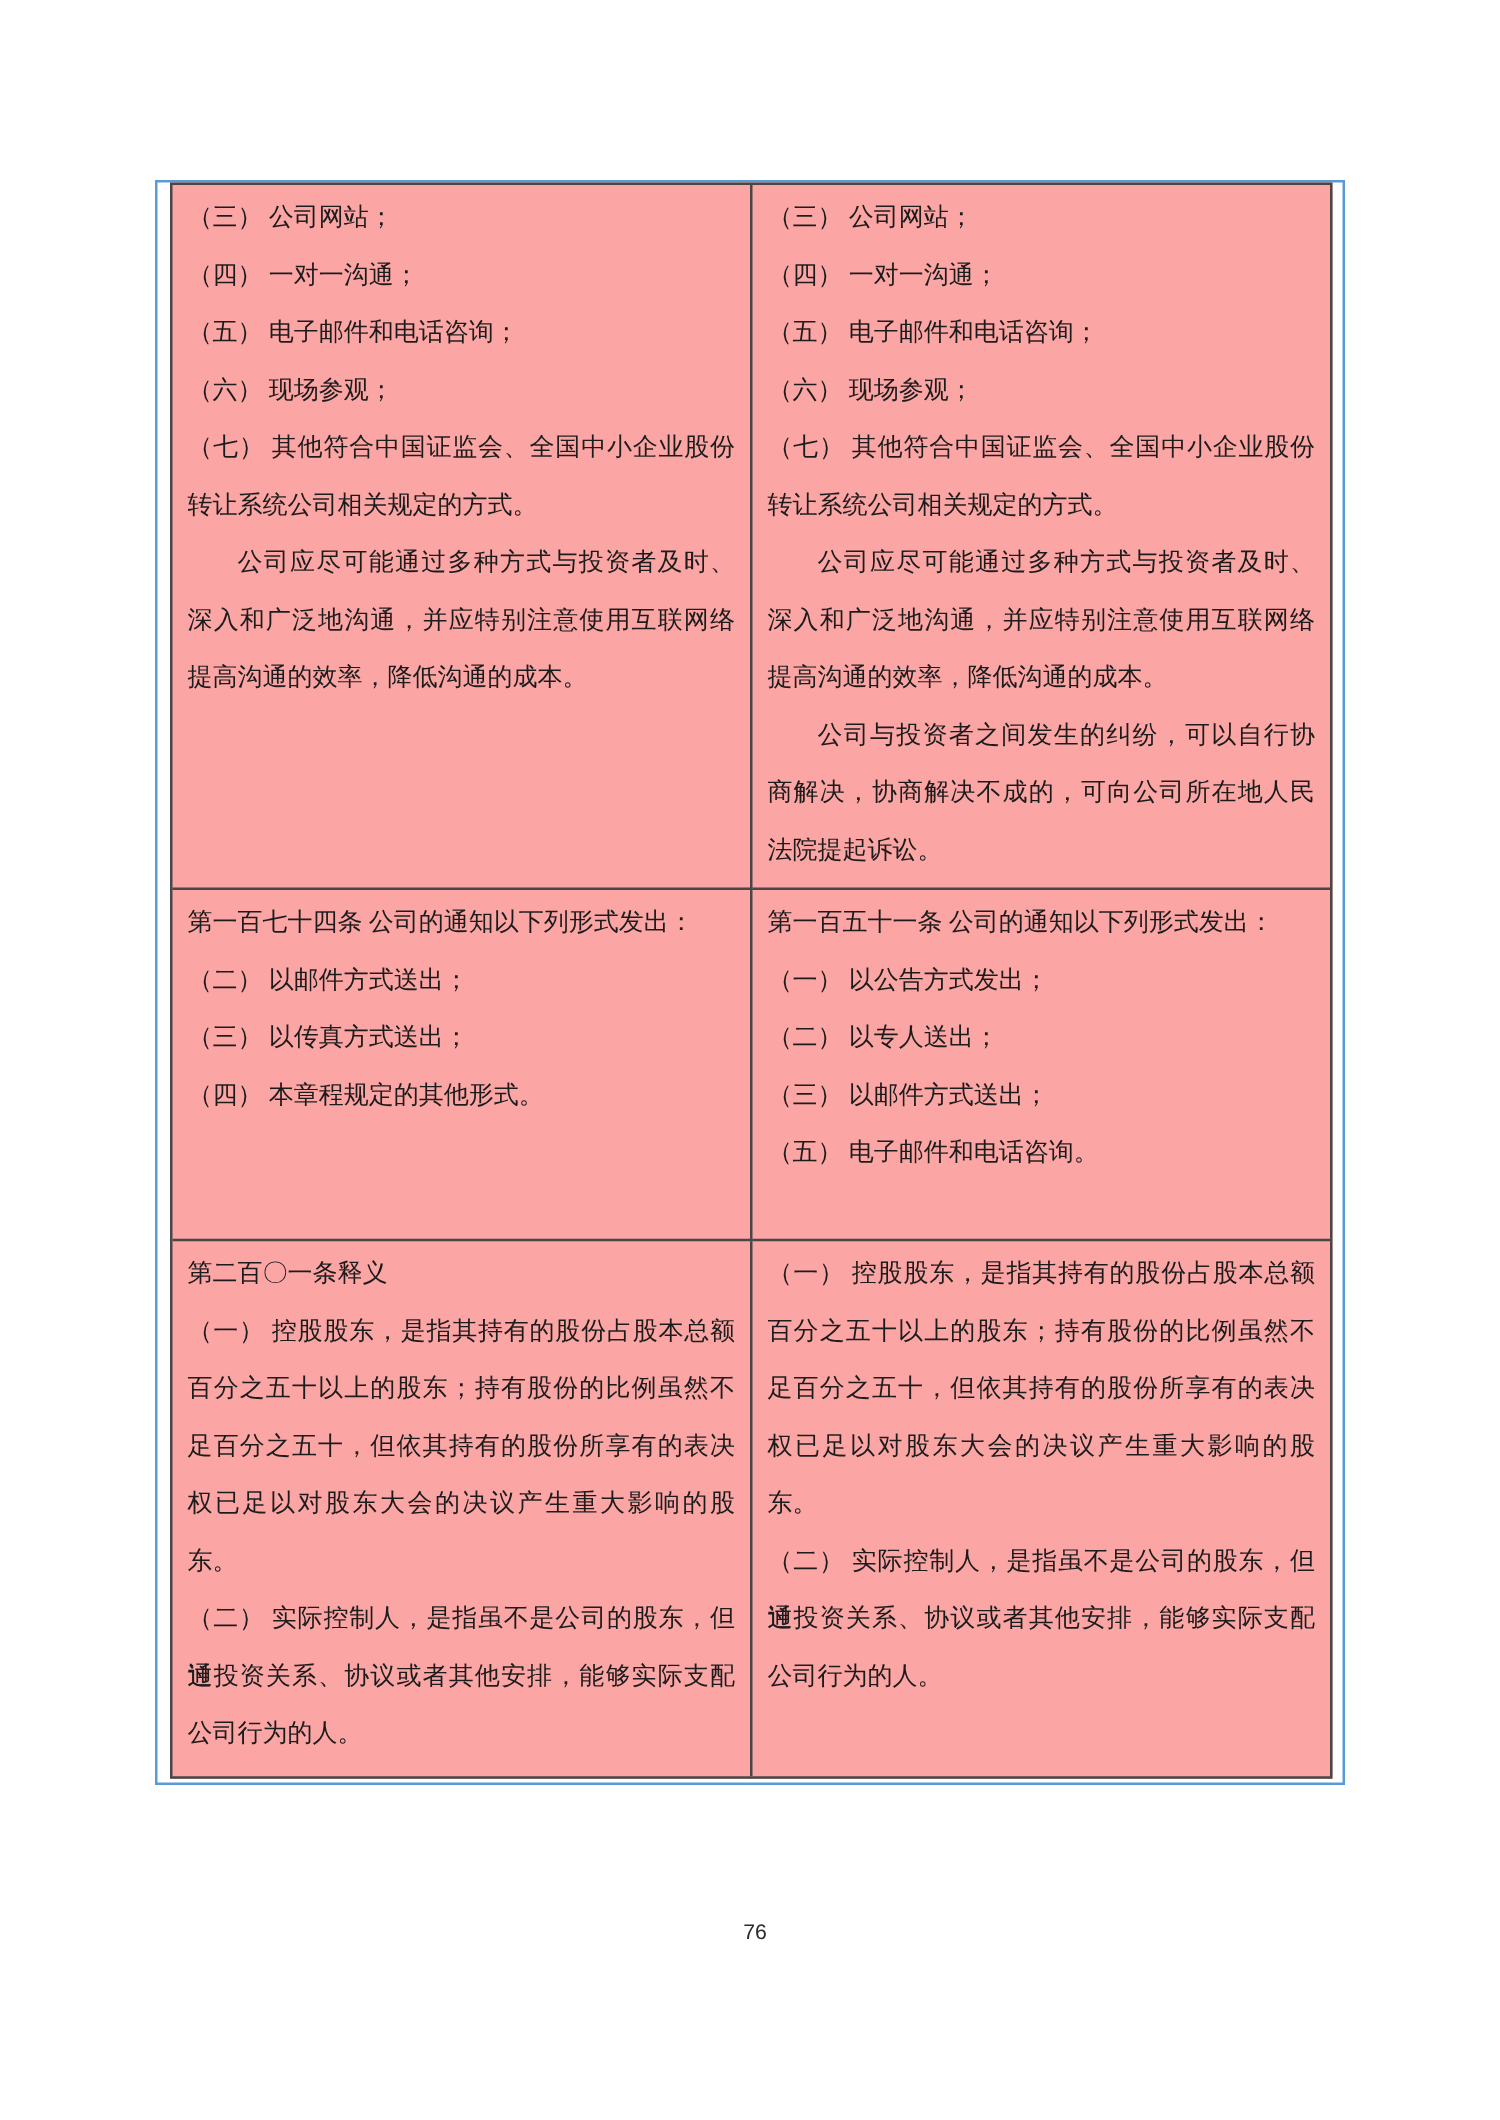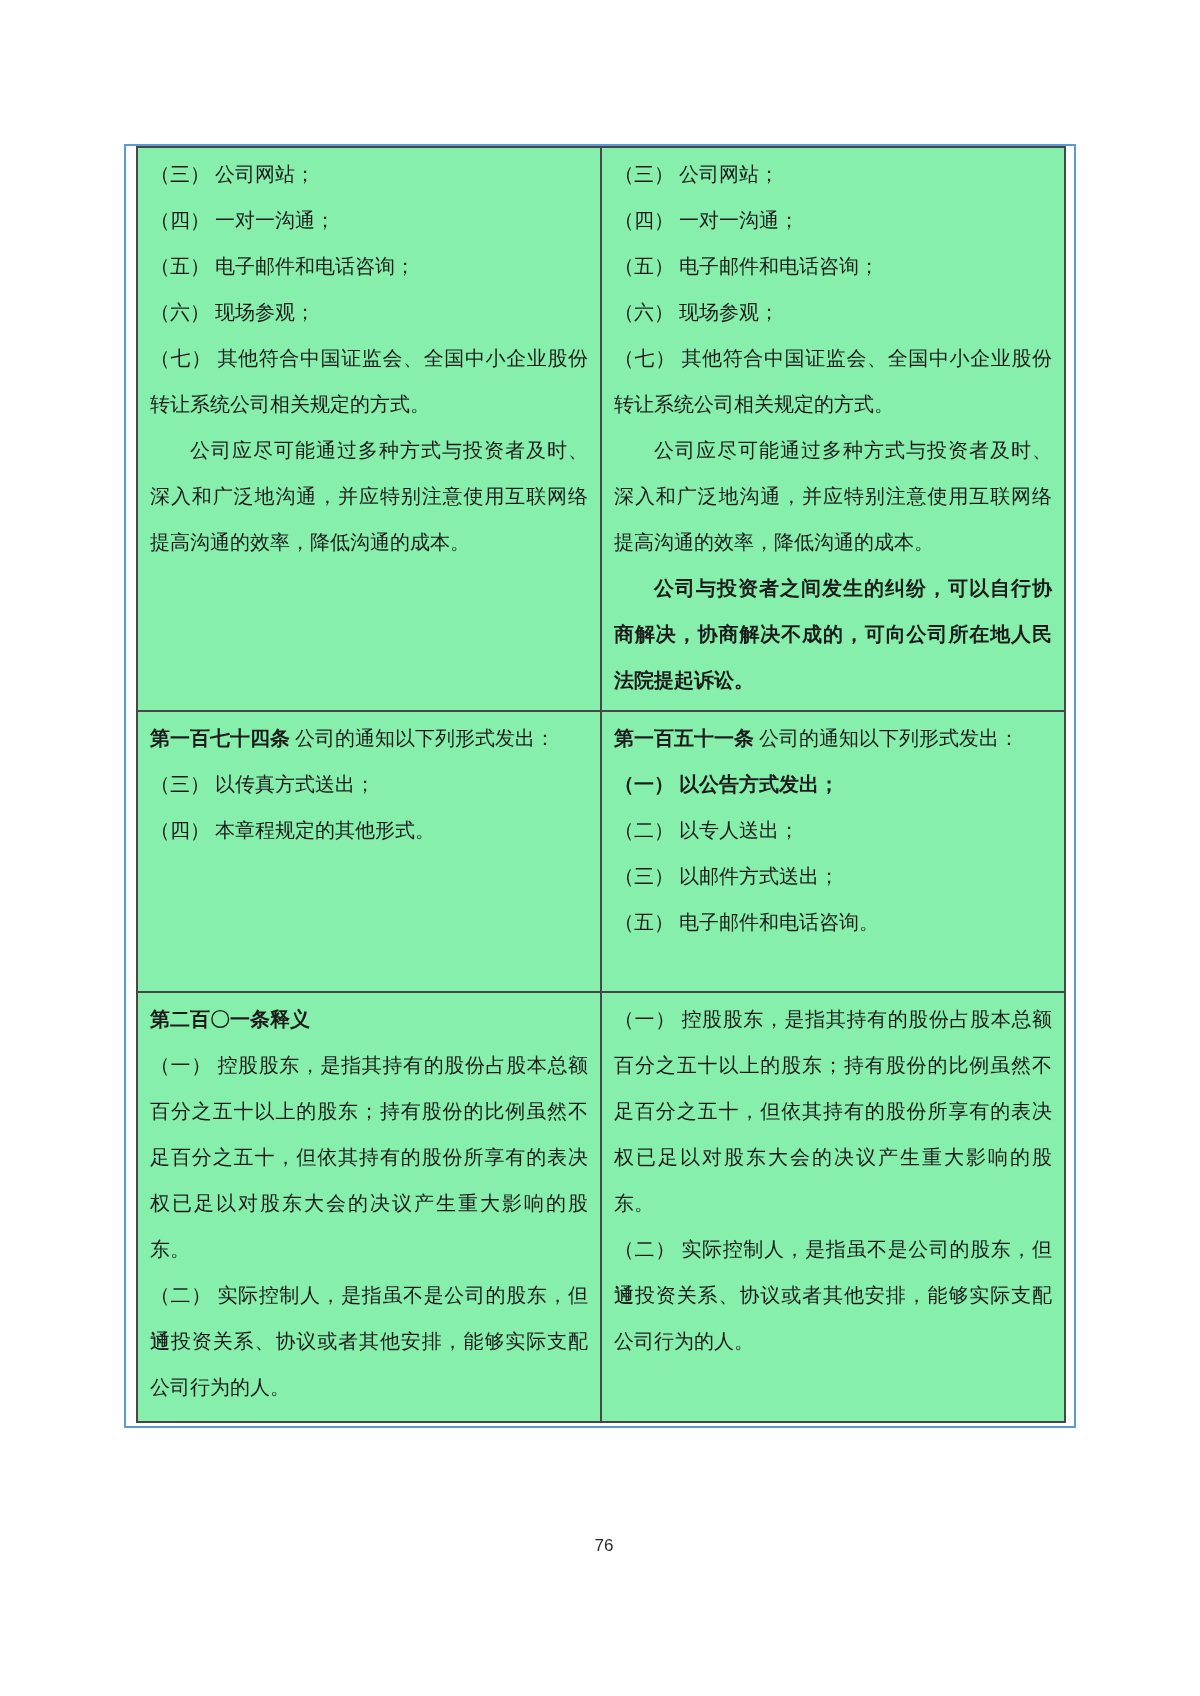--- a/index.html
+++ b/index.html
@@ -24,21 +24,21 @@
     position: absolute;
     left: 10px;
     top: 0px;
     width: 930px;
     height: 1277px;
     border: 2px solid var(--table_border, #474747);
     box-sizing: border-box;
     display: grid;
     grid-template-columns: 464px auto;
     grid-template-rows: 564px 281px auto;
-    background: #86efac;
+    background: #fca5a5;
   }
   .cell {
     box-sizing: border-box;
     padding: 3px 12px 0 12px;
     overflow: hidden;
     font-size: 20px;
   }
   .cell.col-left  { border-right: 2px solid var(--table_border, #474747); }
   .cell.row-top, .cell.row-mid { border-bottom: 2px solid var(--table_border, #474747); }
   .ln {
@@ -46,21 +46,21 @@
     height: 46px;
     white-space: nowrap;
     text-align: left;
   }
   .ln.fill {
     white-space: normal;
     text-align: justify;
     text-align-last: justify;
   }
   .ln.ind { text-indent: 2em; }
-  .ln .b { font-weight: bold; }
+  .ln .b { font-weight: normal; }
   .pageno {
     position: absolute;
     top: 1536px;
     left: 4px;
     width: 100%;
     text-align: center;
     font-family: "Liberation Sans", sans-serif;
     font-size: 17px;
     color: #2b2b2b;
   }
@@ -90,20 +90,21 @@
         <div class="ln"><span>转让系统公司相关规定的方式。</span></div>
         <div class="ln fill ind"><span>公司应尽可能通过多种方式与投资者及时、</span></div>
         <div class="ln fill"><span>深入和广泛地沟通，并应特别注意使用互联网络</span></div>
         <div class="ln"><span>提高沟通的效率，降低沟通的成本。</span></div>
         <div class="ln fill ind"><span class="b">公司与投资者之间发生的纠纷，可以自行协</span></div>
         <div class="ln fill"><span class="b">商解决，协商解决不成的，可向公司所在地人民</span></div>
         <div class="ln"><span class="b">法院提起诉讼。</span></div>
       </div>
     <div class="cell col-left row-mid">
         <div class="ln"><span class="b">第一百七十四条</span><span> 公司的通知以下列形式发出：</span></div>
+        <div class="ln"><span>（二） 以邮件方式送出；</span></div>
         <div class="ln"><span>（三） 以传真方式送出；</span></div>
         <div class="ln"><span>（四） 本章程规定的其他形式。</span></div>
       </div>
     <div class="cell col-right row-mid">
         <div class="ln"><span class="b">第一百五十一条</span><span> 公司的通知以下列形式发出：</span></div>
         <div class="ln"><span class="b">（一） 以公告方式发出；</span></div>
         <div class="ln"><span>（二） 以专人送出；</span></div>
         <div class="ln"><span>（三） 以邮件方式送出；</span></div>
         <div class="ln"><span>（五） 电子邮件和电话咨询。</span></div>
       </div>

